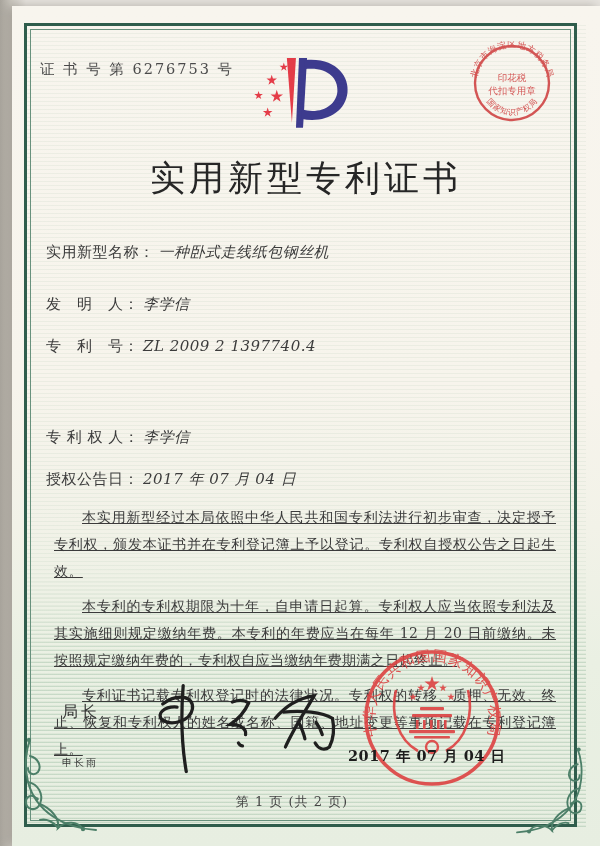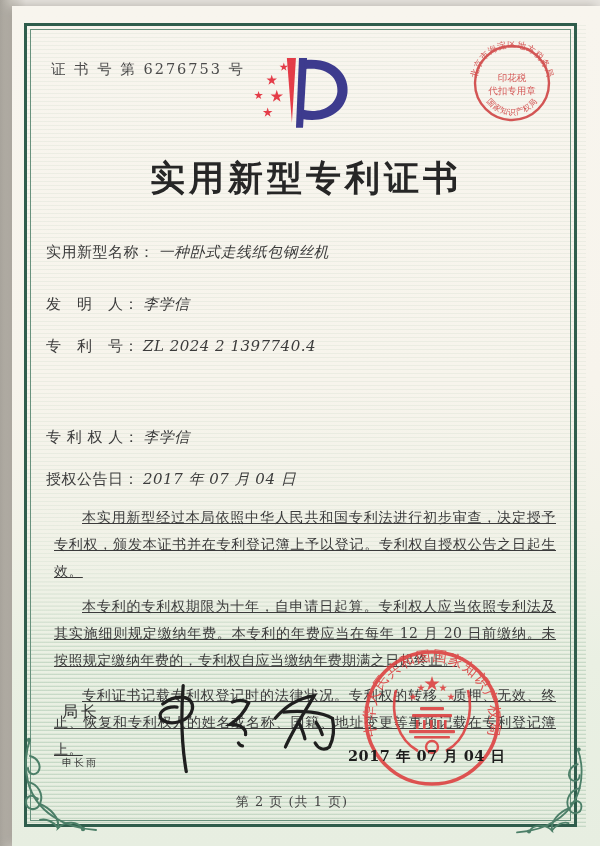--- a/index.html
+++ b/index.html
@@ -43,27 +43,27 @@
     border: 1px solid #68917d;
   }
   .flourish { position: absolute; z-index: 4; }
   .flourish svg { display: block; }
   .fl-left  { left: 4px;  top: 728px; }
   .fl-right { right: 6px; top: 738px; transform: scaleX(-1); }
 
   .content { position: absolute; inset: 0; z-index: 5; color: #3a3a3a; }
 
   .cert-no {
-    position: absolute; left: 39px; top: 54px;
+    position: absolute; left: 28px; top: 54px;
     font-size: 14.5px; letter-spacing: 2px; color: #4a4a4a;
   }
   .logo { position: absolute; left: 236px; top: 48px; }
   .title {
     position: absolute; left: 0; top: 149px; width: 100%;
-    text-align: center; font-size: 35px; font-weight: bold;
+    text-align: center; font-size: 35px; font-weight: normal;
     letter-spacing: 4px; color: #262626;
   }
   .field {
     position: absolute; left: 34px; font-size: 15px; color: #3c3c3c;
     letter-spacing: 0.5px; white-space: nowrap;
   }
   .field .lbl { color: #3c3c3c; }
   .field .val { margin-left: 4px; font-style: italic; }
   .f0 { top: 237px; } .f1 { top: 289px; } .f2 { top: 331px; }
   .f3 { top: 376px; } .f4 { top: 422px; text-align: right; } .f5 { top: 464px; }
@@ -162,21 +162,21 @@
 
     <div class="title">实用新型专利证书</div>
 
     <div class="field f0">
       <span class="lbl">实用新型名称：</span><span class="val">一种卧式走线纸包钢丝机</span>
     </div>
     <div class="field f1">
       <span class="lbl">发　明　人：</span><span class="val">李学信</span>
     </div>
     <div class="field f2">
-      <span class="lbl">专　利　号：</span><span class="val">ZL 2024 2 1397740.4</span>
+      <span class="lbl">专　利　号：</span><span class="val">ZL 2009 2 1397740.4</span>
     </div>
     <div class="field f4">
       <span class="lbl">专 利 权 人：</span><span class="val">李学信</span>
     </div>
     <div class="field f5">
       <span class="lbl">授权公告日：</span><span class="val">2017 年 07 月 04 日</span>
     </div>
 
     <div class="body-text">
       <p>本实用新型经过本局依照中华人民共和国专利法进行初步审查，决定授予专利权，颁发本证书并在专利登记簿上予以登记。专利权自授权公告之日起生效。</p>
@@ -247,16 +247,16 @@
           <rect x="52" y="88" width="36" height="2.4" rx="1"></rect>
           <circle cx="70" cy="99" r="6" fill="none" stroke="#dd4242" stroke-width="2.4"></circle>
           <path d="M34,42 C28,66 36,92 56,103" fill="none" stroke="#dd4242" stroke-width="2.6"></path>
           <path d="M106,42 C112,66 104,92 84,103" fill="none" stroke="#dd4242" stroke-width="2.6"></path>
         </g>
       </svg>
     </div>
 
     <div class="seal-date">2017 年 07 月 04 日</div>
 
-    <div class="footer">第 2 页 (共 1 页)</div>
+    <div class="footer">第 1 页 (共 2 页)</div>
 
   </div>
 </div>
 
 </body></html>

